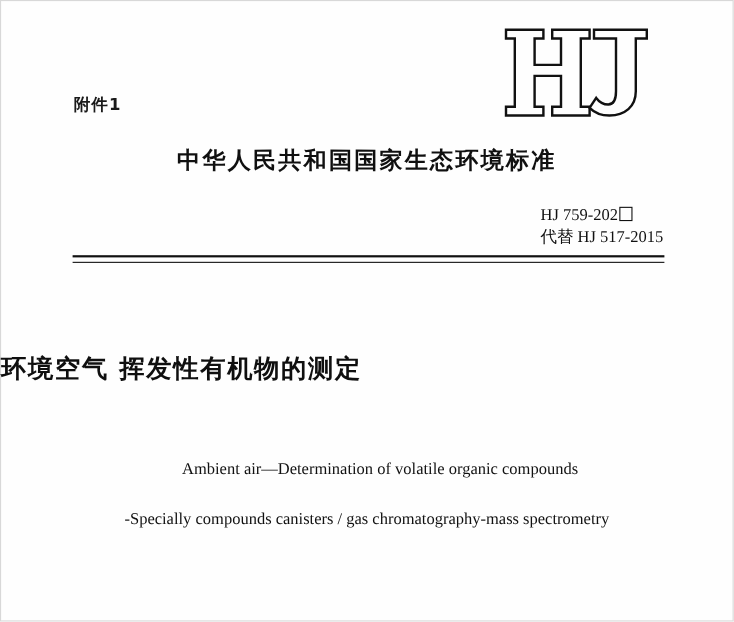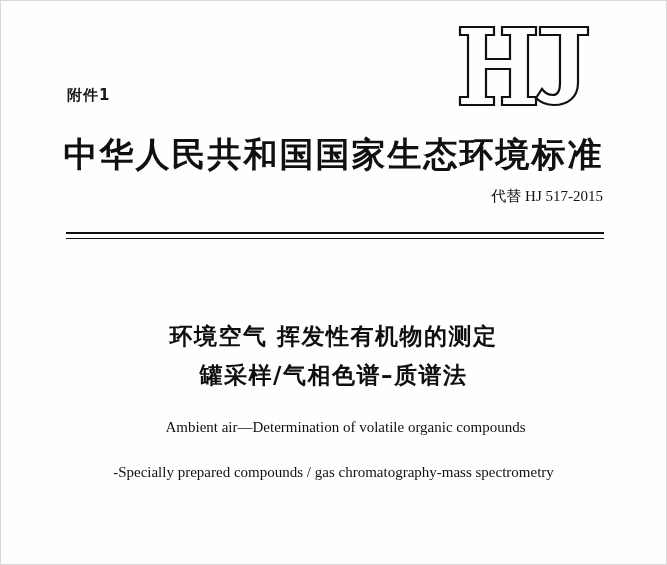--- a/index.html
+++ b/index.html
@@ -46,21 +46,21 @@
   }
 
   
   .std-heading {
     position: absolute;
     left: 0;
     right: 0;
     top: 131px;
     text-align: center;
     font-family: "DejaVu Sans", sans-serif;
-    font-size: 34px;
+    font-size: 21px;
     font-weight: 700;
     letter-spacing: 2px;
     color: #101010;
   }
 
   
   .std-numbers {
     position: absolute;
     right: 63px;
     top: 185px;
@@ -97,21 +97,20 @@
     top: 237px;
     height: 1px;
   }
 
   
   .title-cn {
     position: absolute;
     left: 0;
     right: 0;
     top: 316px;
-    text-align: center;
     font-family: "DejaVu Sans", sans-serif;
     font-size: 23px;
     font-weight: 700;
     letter-spacing: 1.5px;
     line-height: 39px;
     color: #0f0f0f;
   }
   .title-cn .line2 {
     display: block;
   }
@@ -153,29 +152,31 @@
 
       <path d="M6 4 L40 4 L40 12 L32 12 L32 36 L56 36 L56 12 L48 12 L48 4 L82 4 L82 12 L74 12 L74 74 L82 74 L82 82 L48 82 L48 74 L56 74 L56 46 L32 46 L32 74 L40 74 L40 82 L6 82 L6 74 L14 74 L14 12 L6 12 Z" fill="none" stroke="#111" stroke-width="2.2"></path>
 
       <path d="M86 4 L134 4 L134 12 L124 12 L124 60 C124 74 114 82 100 82 C92 82 86 79 82 75 L88 66 C91 70 95 72 99 72 C104 72 106 68 106 60 L106 12 L86 12 Z" fill="none" stroke="#111" stroke-width="2.2"></path>
     </svg>
   </div>
 
   <div class="std-heading">中华人民共和国国家生态环境标准</div>
 
   <div class="std-numbers">
+    <div>
+      <span>HJ 759-202</span><span class="box-glyph"></span>
+    </div>
     <div>代替 HJ  517-2015</div>
   </div>
 
   <div class="rule rule-thick"></div>
   <div class="rule rule-thin"></div>
 
   <div class="title-cn">
     <span>环境空气    挥发性有机物的测定</span>
-    <span class="line2">罐采样/气相色谱–质谱法</span>
   </div>
 
   <div class="title-en title-en-1">Ambient air—Determination of volatile organic compounds</div>
 
-  <div class="title-en title-en-2">-Specially prepared compounds / gas chromatography-mass spectrometry</div>
+  <div class="title-en title-en-2">-Specially compounds canisters / gas chromatography-mass spectrometry</div>
 
 
 </div>
 
 </body></html>

